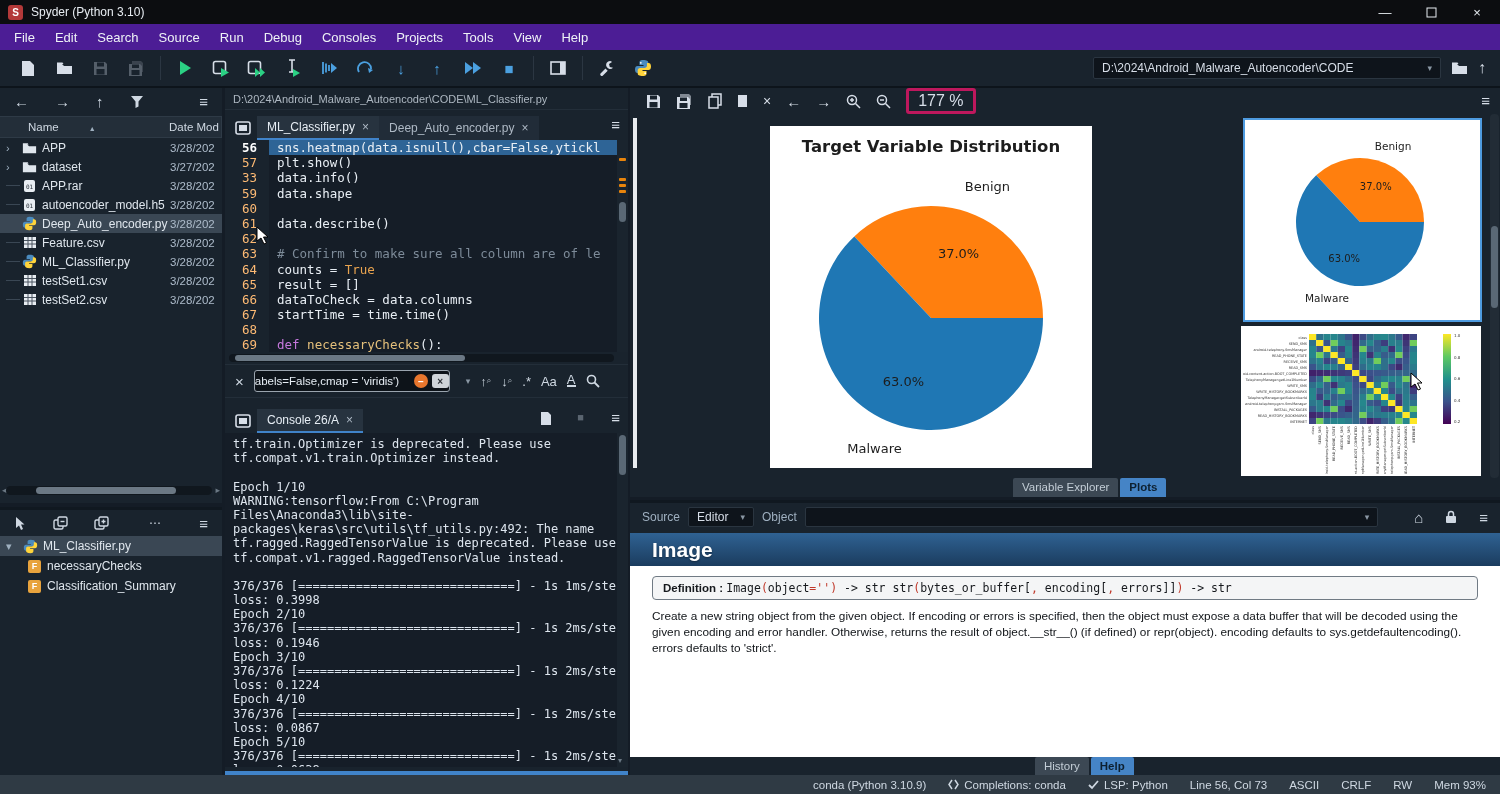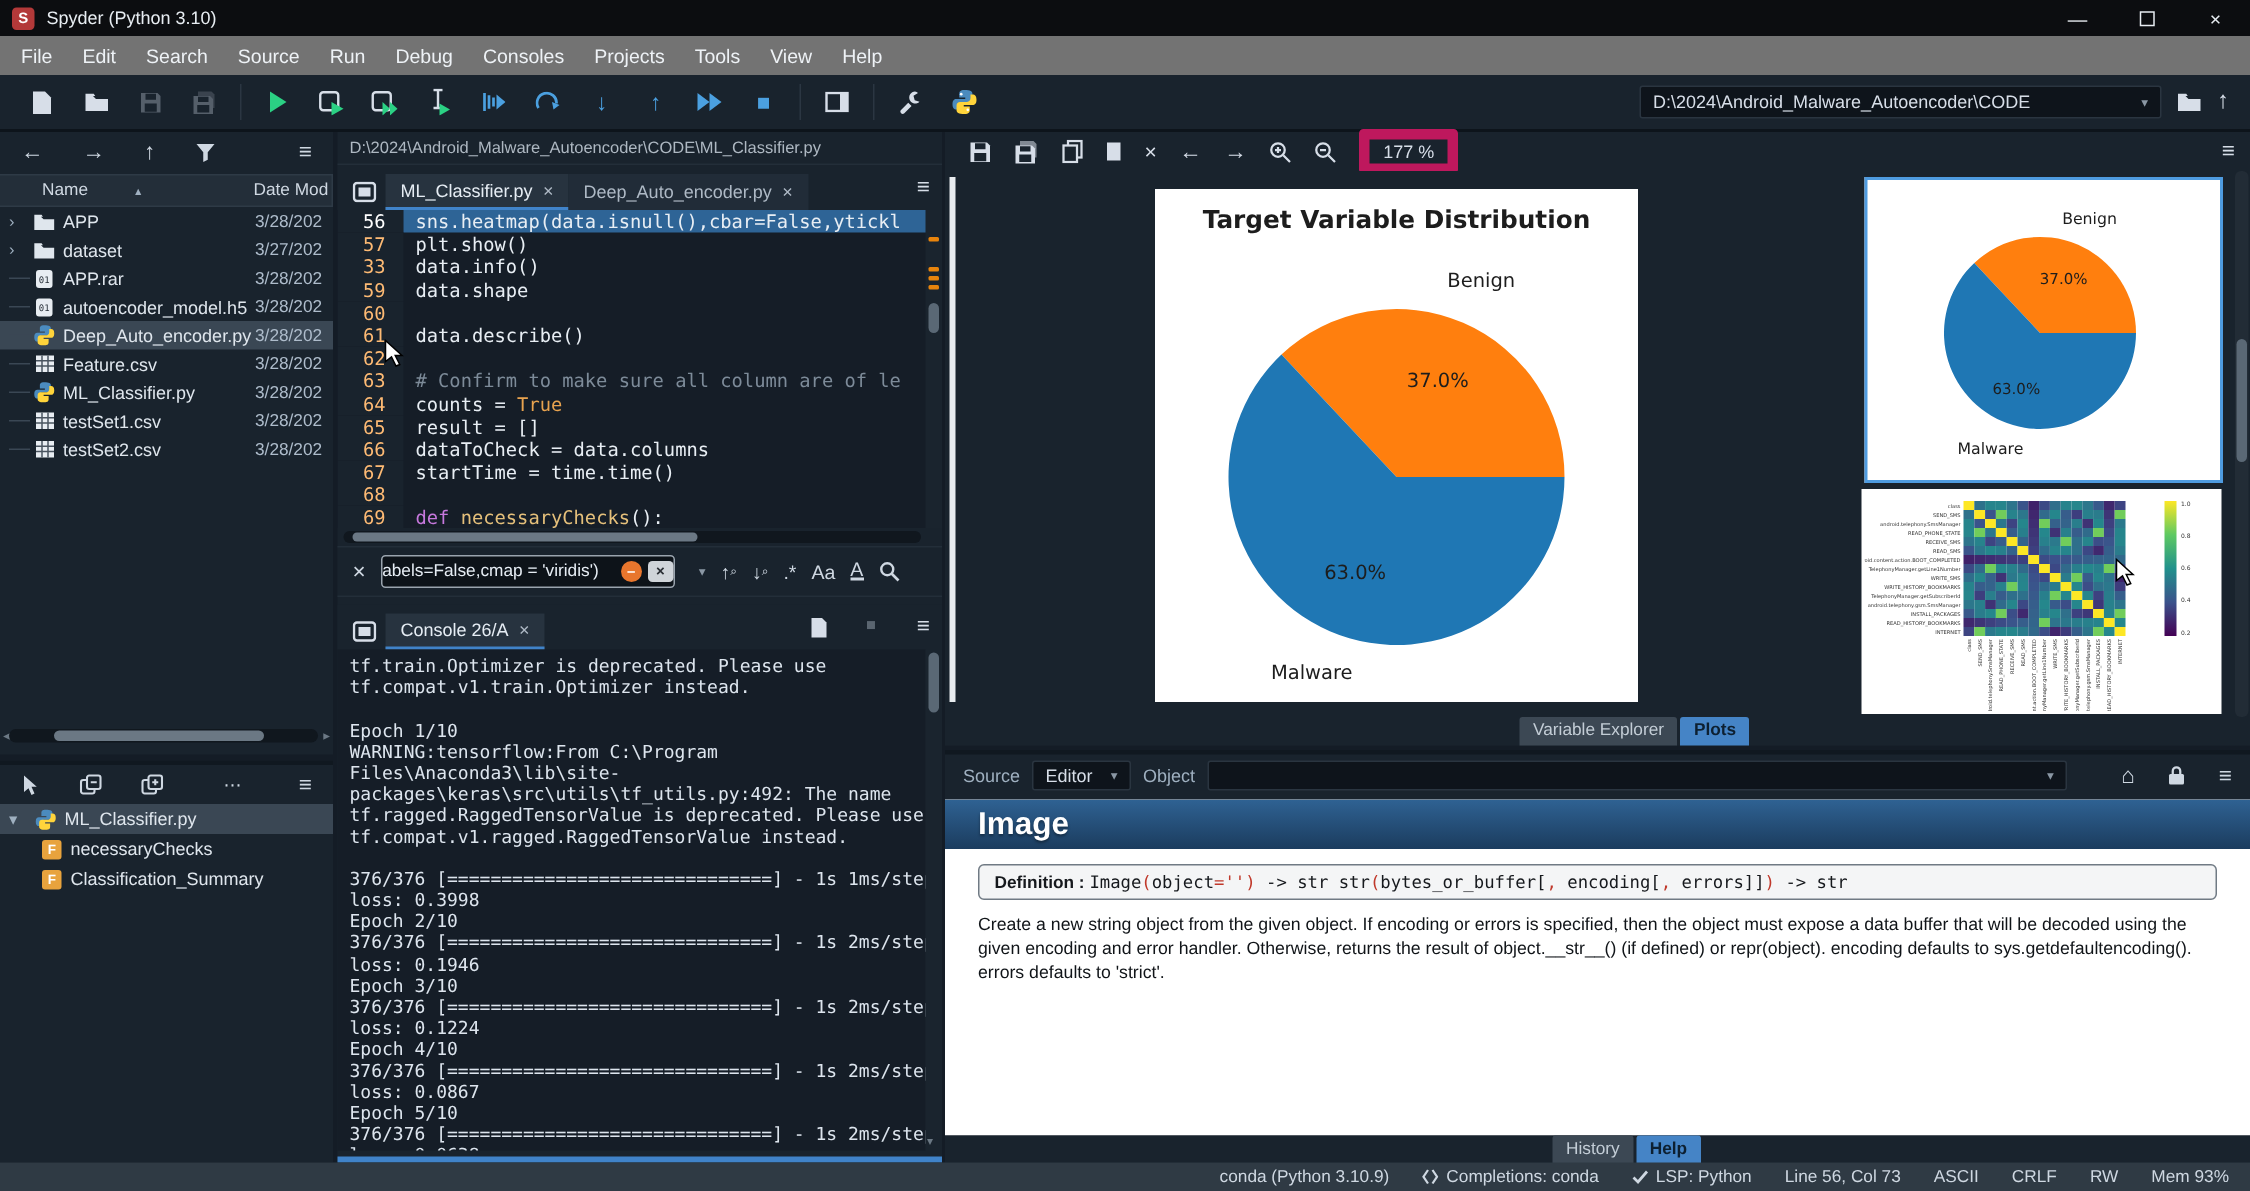--- a/index.html
+++ b/index.html
@@ -6,21 +6,21 @@
 html,body{background:#0b0f14}
 .app{position:relative;width:1500px;height:794px;overflow:hidden;background:#141c26;
   font-family:"Liberation Sans",sans-serif;color:#d7dee8;font-size:12px}
 
 .titlebar{position:absolute;left:0;top:0;width:1500px;height:24px;background:#0c0d10;display:flex;align-items:center;padding-left:8px}
 .spy-logo{width:15px;height:15px;background:#b33939;border-radius:3px;color:#fff;font-size:10px;font-weight:bold;
   display:flex;align-items:center;justify-content:center;margin-right:8px}
 .title-text{font-size:12px;color:#e8edf2}
 .win-btns{margin-left:auto;display:flex;height:24px}
 .win-btn{width:46px;height:24px;display:flex;align-items:center;justify-content:center;color:#e8edf2;font-size:13px}
-.menubar{position:absolute;left:0;top:24px;width:1500px;height:26px;background:#737373;display:flex;align-items:center;padding-left:4px}
+.menubar{position:absolute;left:0;top:24px;width:1500px;height:26px;background:#4c1d95;display:flex;align-items:center;padding-left:4px}
 .mitem{padding:0 10px;font-size:13px;color:#eef2f6}
 .toolbar{position:absolute;left:0;top:50px;width:1500px;height:38px;background:#19232d;display:flex;align-items:center;
   padding-left:10px;border-bottom:2px solid #0d141b}
 .tbtn{width:36px;height:30px;display:flex;align-items:center;justify-content:center}
 .tsep{width:1px;height:24px;background:#2b3642;margin:0 6px}
 .c-white{color:#d7dee8}.c-dis{color:#555f6a}.c-green{color:#2bd184}.c-blue{color:#4ba0e0}
 .glyph{font-size:15px;line-height:1}
 .path-box{margin-left:auto;display:flex;align-items:center;gap:10px;padding-right:14px}
 .combo{background:#0e141b;border:1px solid #2a3540;border-radius:2px;height:22px;color:#d7dee8;font-size:12px;
   padding:0 8px;display:flex;align-items:center}
@@ -59,21 +59,21 @@
 .breadcrumb{height:22px;display:flex;align-items:center;padding-left:8px;font-size:11px;color:#aeb8c2;border-bottom:1px solid #232e39}
 .tabbar{height:30px;display:flex;align-items:flex-end;padding-left:4px;background:#19232d;position:relative}
 .browse-ic{position:relative;top:-5px;margin:0 6px;color:#d7dee8}
 .tab{display:flex;align-items:center;gap:7px;height:24px;padding:0 10px;font-size:12px;color:#aeb9c5;background:#212c38}
 .tab.active{background:#27333f;color:#e6edf4;border-bottom:2px solid #4083c9}
 .tab .tclose{font-size:12px;color:#aeb9c5}
 .tab-opts{position:absolute;right:8px;top:6px;color:#d7dee8;font-size:15px}
 .codearea{position:absolute;top:52px;left:0;width:403px;height:212px;background:#151d27;overflow:hidden}
 .cline{display:flex;height:15.2px;line-height:15.2px;font-family:"DejaVu Sans Mono",monospace;font-size:12.5px;white-space:pre}
 .cnum{width:44px;text-align:right;padding-right:12px;color:#fdba74;background:#19232d;flex:none}
-.cnumsel{color:#fff;font-weight:normal}
+.cnumsel{color:#fff;font-weight:bold}
 .ctext{flex:1;color:#e8eef4;padding-left:8px}
 .ctextsel{background:#2e6496}
 .tok-com{color:#7d8b99}.tok-kw{color:#e8a34f}.tok-kw2{color:#c678dd}.tok-fn{color:#e5c07b}
 .vscroll{position:absolute;right:0;top:0;width:11px;bottom:0;background:#1a242e}
 .vthumb{position:absolute;left:2px;right:2px;background:#5a6875;border-radius:4px}
 .omark{position:absolute;left:2px;right:2px;height:3px;background:#e8840c;border-radius:1px}
 .ehscroll{position:absolute;left:4px;right:14px;top:266px;height:8px;background:#10171e;border-radius:4px}
 .ehthumb{position:absolute;left:6px;width:230px;top:1px;bottom:1px;background:#6b7884;border-radius:4px}
 
 .findbar{position:absolute;top:276px;left:0;width:403px;height:34px;display:flex;align-items:center;gap:10px;
@@ -88,21 +88,21 @@
   display:flex;align-items:center;justify-content:center;margin-left:4px;flex:none}
 .find-ic{color:#cfd8e2;font-size:13px;display:flex;align-items:center}
 .aund{border-bottom:2px solid #cfd8e2;line-height:10px}
 
 .console{position:absolute;top:315px;left:0;width:403px;height:372px;background:#19232d;border-bottom:4px solid #4083c9}
 .console-out{position:absolute;top:30px;left:0;right:11px;bottom:4px;background:#151d27;padding:4px 0 0 8px;overflow:hidden}
 .conline{font-family:"DejaVu Sans Mono",monospace;font-size:12px;height:14.2px;line-height:14.2px;color:#dde5ee;white-space:pre}
 
 .plots{left:630px;top:88px;width:870px;height:409px}
 .plots-toolbar{position:absolute;top:0;left:0;right:0;height:26px;display:flex;align-items:center;gap:15px;padding-left:16px;color:#d7dee8}
-.zoombox{border:7px solid #be185d;border-radius:3px;padding:1px 9px;font-size:12px;color:#d7dee8}
+.zoombox{border:3px solid #be185d;border-radius:3px;padding:1px 9px;font-size:16px;color:#d7dee8}
 .plots-opts{position:absolute;right:10px;top:4px;font-size:15px;color:#d7dee8}
 .plots-canvas{position:absolute;top:26px;left:0;right:0;bottom:19px;background:#19232d}
 .pwline{position:absolute;left:3px;top:4px;bottom:10px;width:4px;background:#e8ecef}
 .figcard{position:absolute;left:140px;top:12px;width:322px;height:342px;background:#fff}
 .thumb{position:absolute;background:#fff}
 .thumb1{left:613px;top:4px;width:239px;height:204px;border:2px solid #4e9be0;display:flex;align-items:center;justify-content:center}
 .thumb2{left:611px;top:212px;width:240px;height:150px;display:flex;align-items:center;justify-content:center}
 .pvscroll{position:absolute;right:1px;top:0;bottom:0;width:9px;background:#222c36;border-radius:4px}
 .pvthumb{position:absolute;left:1px;right:1px;top:112px;height:82px;background:#5a6875;border-radius:4px}
 .ptabs{position:absolute;bottom:0;left:0;right:0;height:19px;display:flex;padding-left:383px;gap:2px;background:#19232d}

